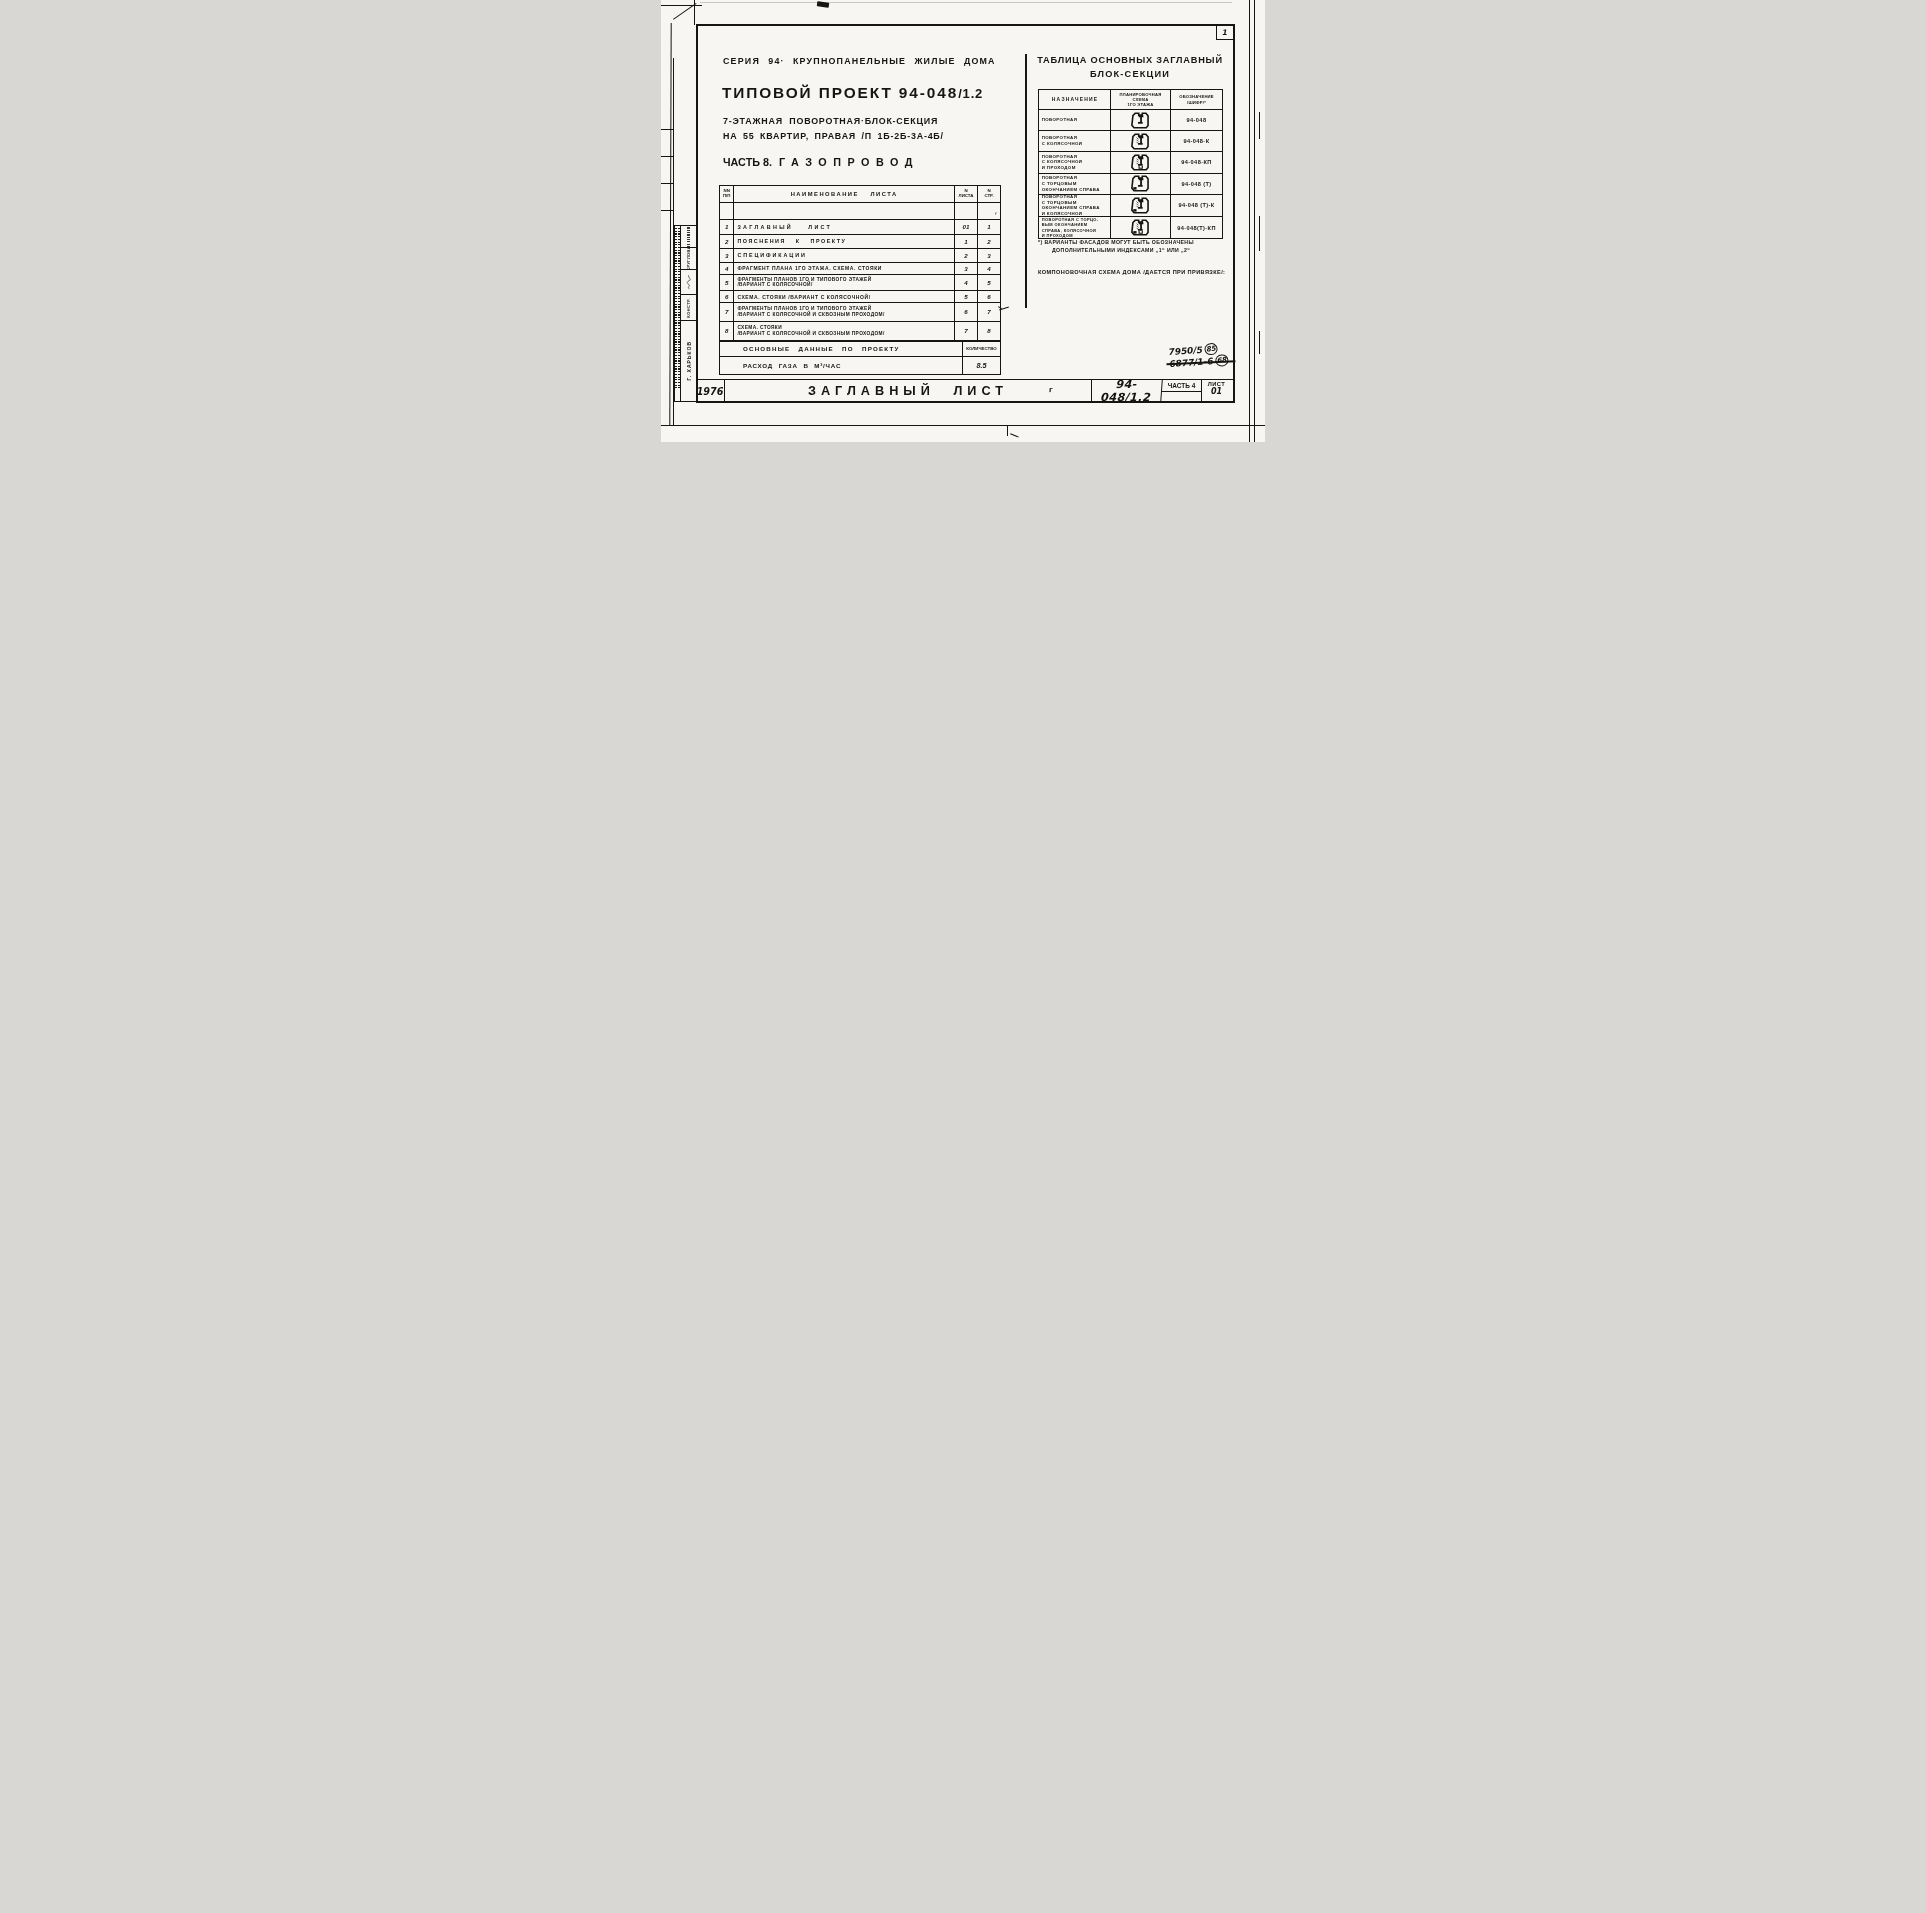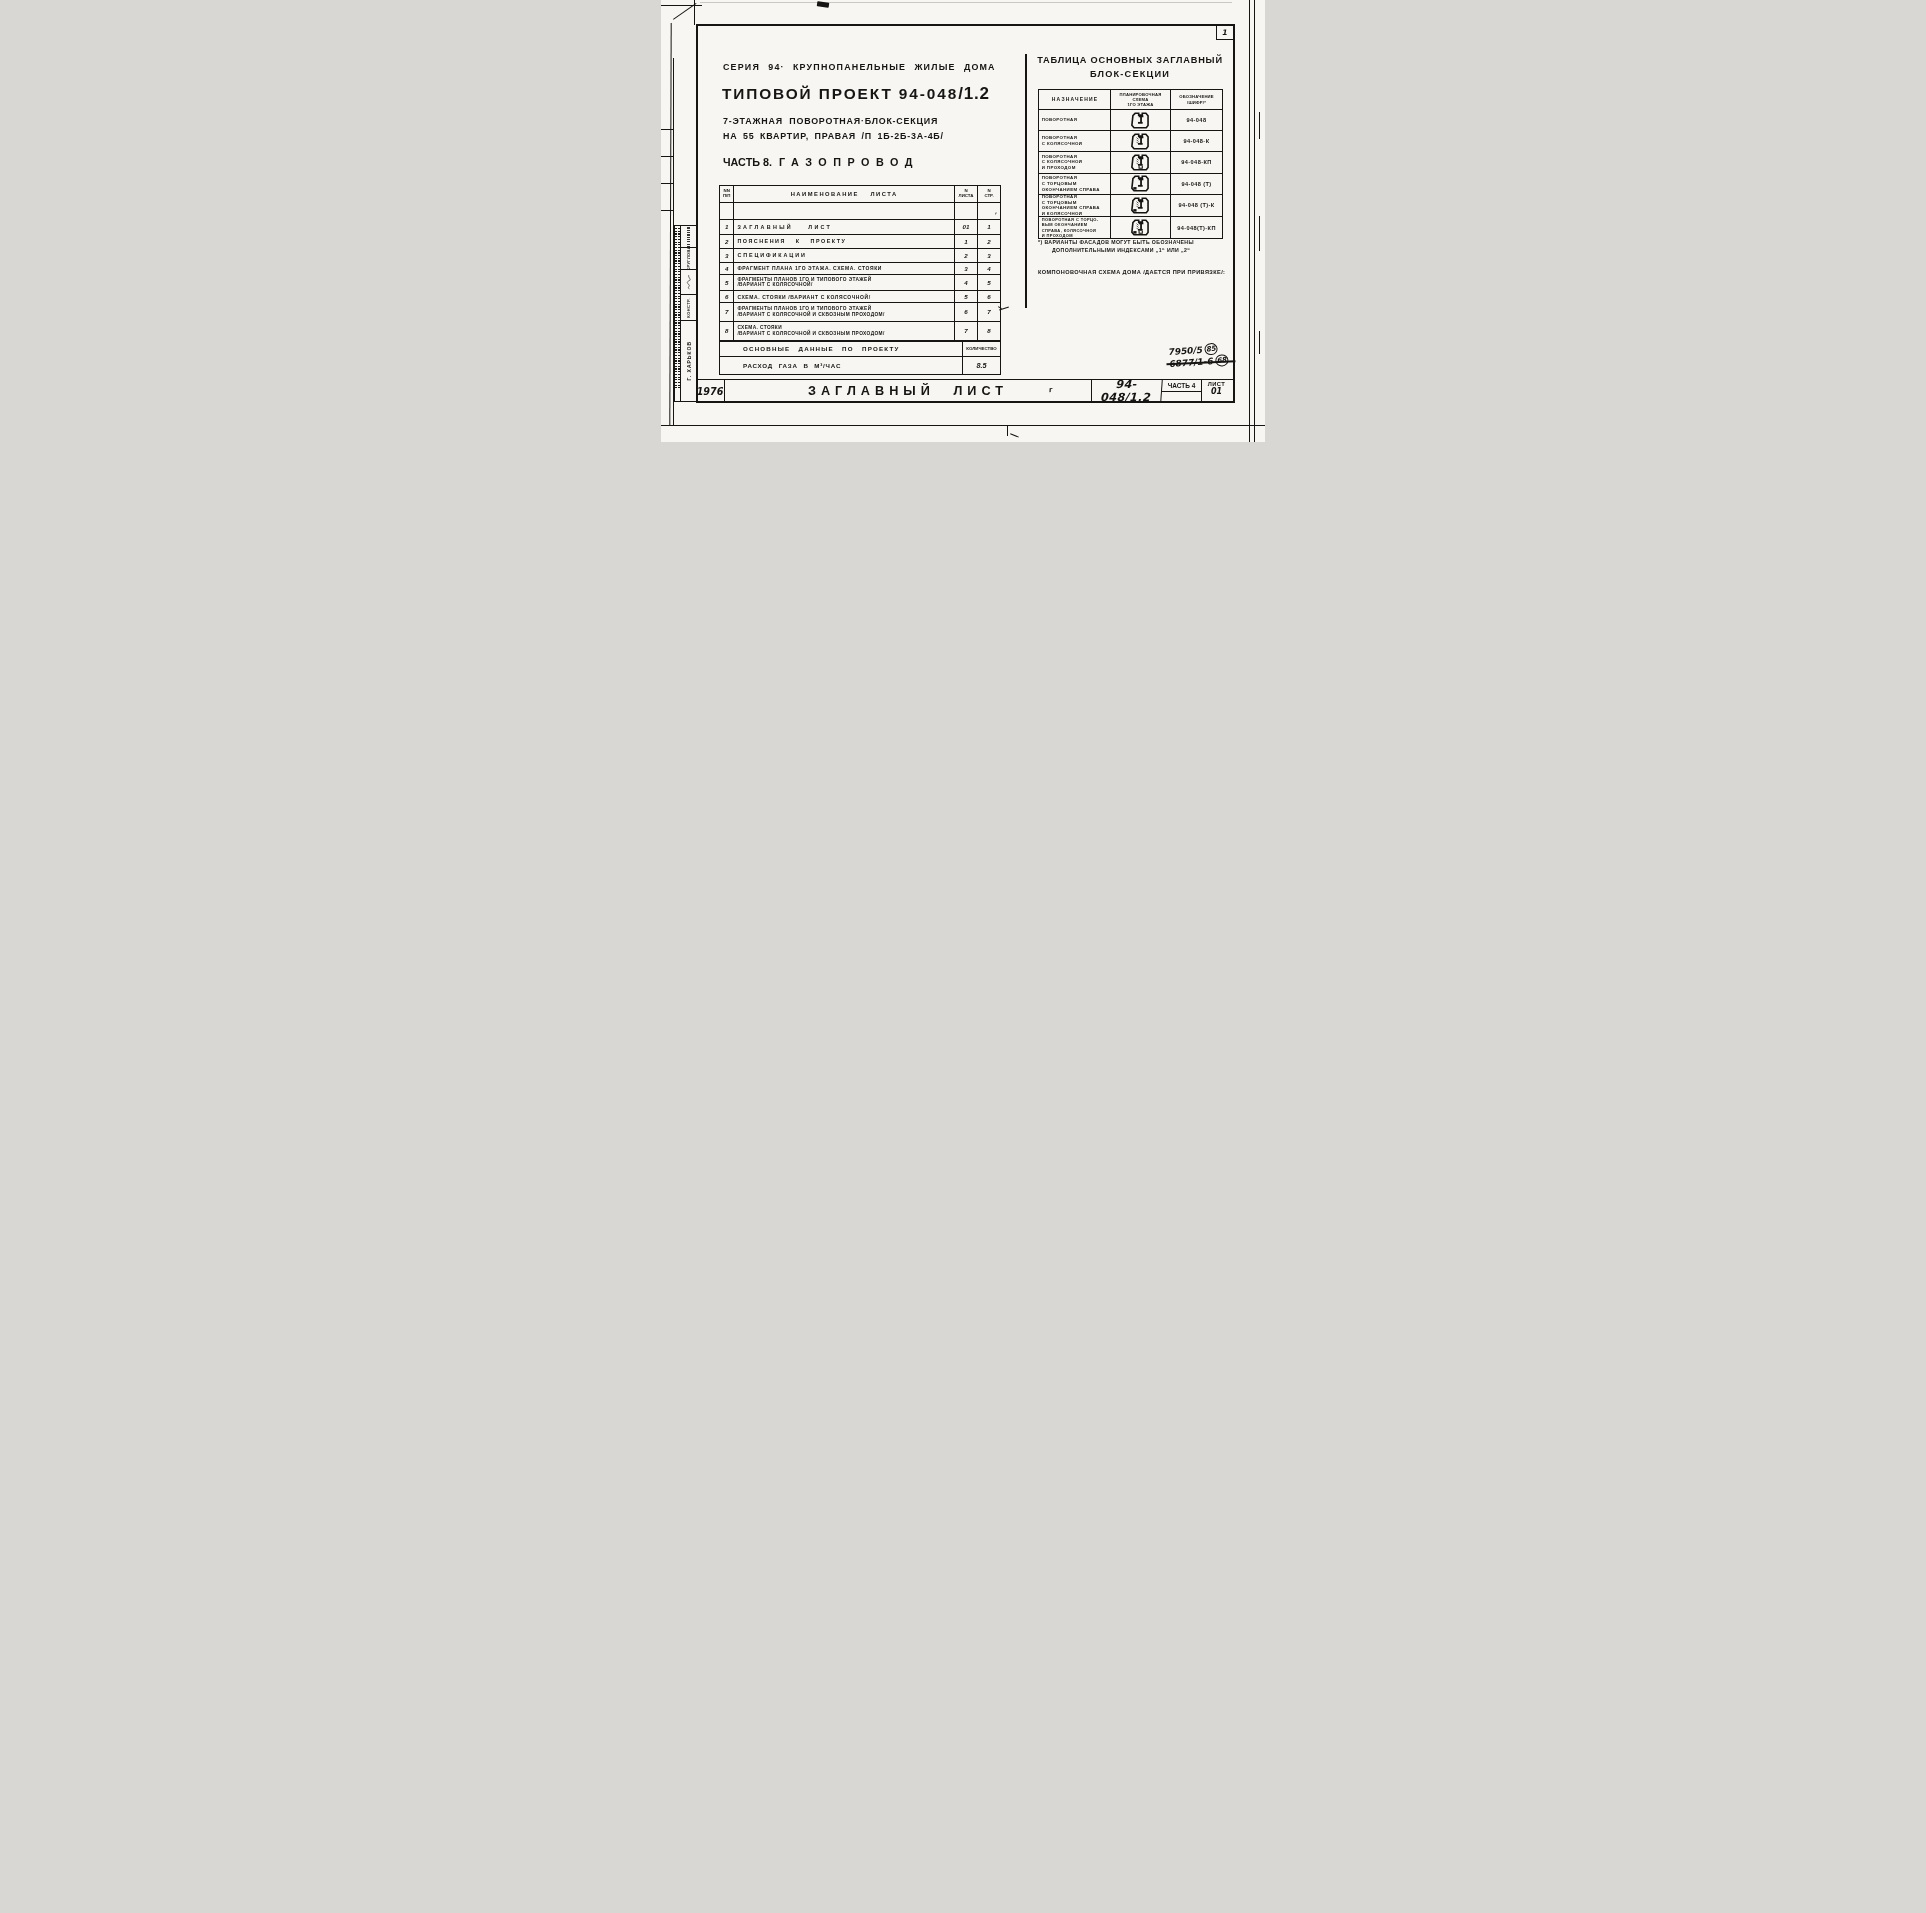--- a/index.html
+++ b/index.html
@@ -10,23 +10,23 @@
   .pre{white-space:pre-line;}
   .ctr{display:flex; align-items:center; justify-content:center; text-align:center;}
   
   .frame-top{left:35px; top:24px; width:538px; height:1.5px; background:var(--ink);}
   .frame-left{left:35px; top:24px; width:1.5px; height:379px; background:var(--ink);}
   .frame-right{left:572px; top:24px; width:1.5px; height:379px; background:var(--ink);}
   .frame-bottom{left:35px; top:401px; width:538px; height:1.5px; background:var(--ink);}
   .corner-box{left:555px; top:25.4px; width:17px; height:14.6px; border-left:1.2px solid var(--ink); border-bottom:1.2px solid var(--ink); font-size:7.7px; font-style:italic;}
   .divider{left:364px; top:54px; width:1.9px; height:254px; background:var(--ink);}
   
-  .series{left:62px; top:56px; width:293px; font-size:8.9px; letter-spacing:1.2px; word-spacing:4.6px;margin-top:6px;}
+  .series{left:62px; top:56px; width:293px; font-size:8.9px; letter-spacing:1.2px; word-spacing:4.6px;}
   .project{left:61px; top:84px; width:324px; font-size:15.4px; letter-spacing:1.9px; white-space:nowrap;}
-  .project .suffix{font-size:17px; letter-spacing:0.8px;}
+  .project .suffix{font-size:13px; letter-spacing:0.8px;}
   .sub1{left:62px; top:116px; font-size:8.9px; letter-spacing:0.8px; word-spacing:3.1px;}
   .sub2{left:62px; top:131px; font-size:8.9px; letter-spacing:0.8px; word-spacing:2.3px;}
   .part{left:62px; top:156px; font-size:10.8px; white-space:nowrap;}
   .part .pv{letter-spacing:6.5px; margin-left:7px;}
   
   .sheet-table{left:58px; top:185px; width:282px; border:1.2px solid var(--ink); background:transparent;}
   .srow{display:flex; border-bottom:1.2px solid var(--ink);}
   .srow:last-child{border-bottom:none;}
   .srow>div{border-right:1.2px solid var(--ink); display:flex; align-items:center; justify-content:center; text-align:center; overflow:hidden;}
   .srow>div:last-child{border-right:none;}

